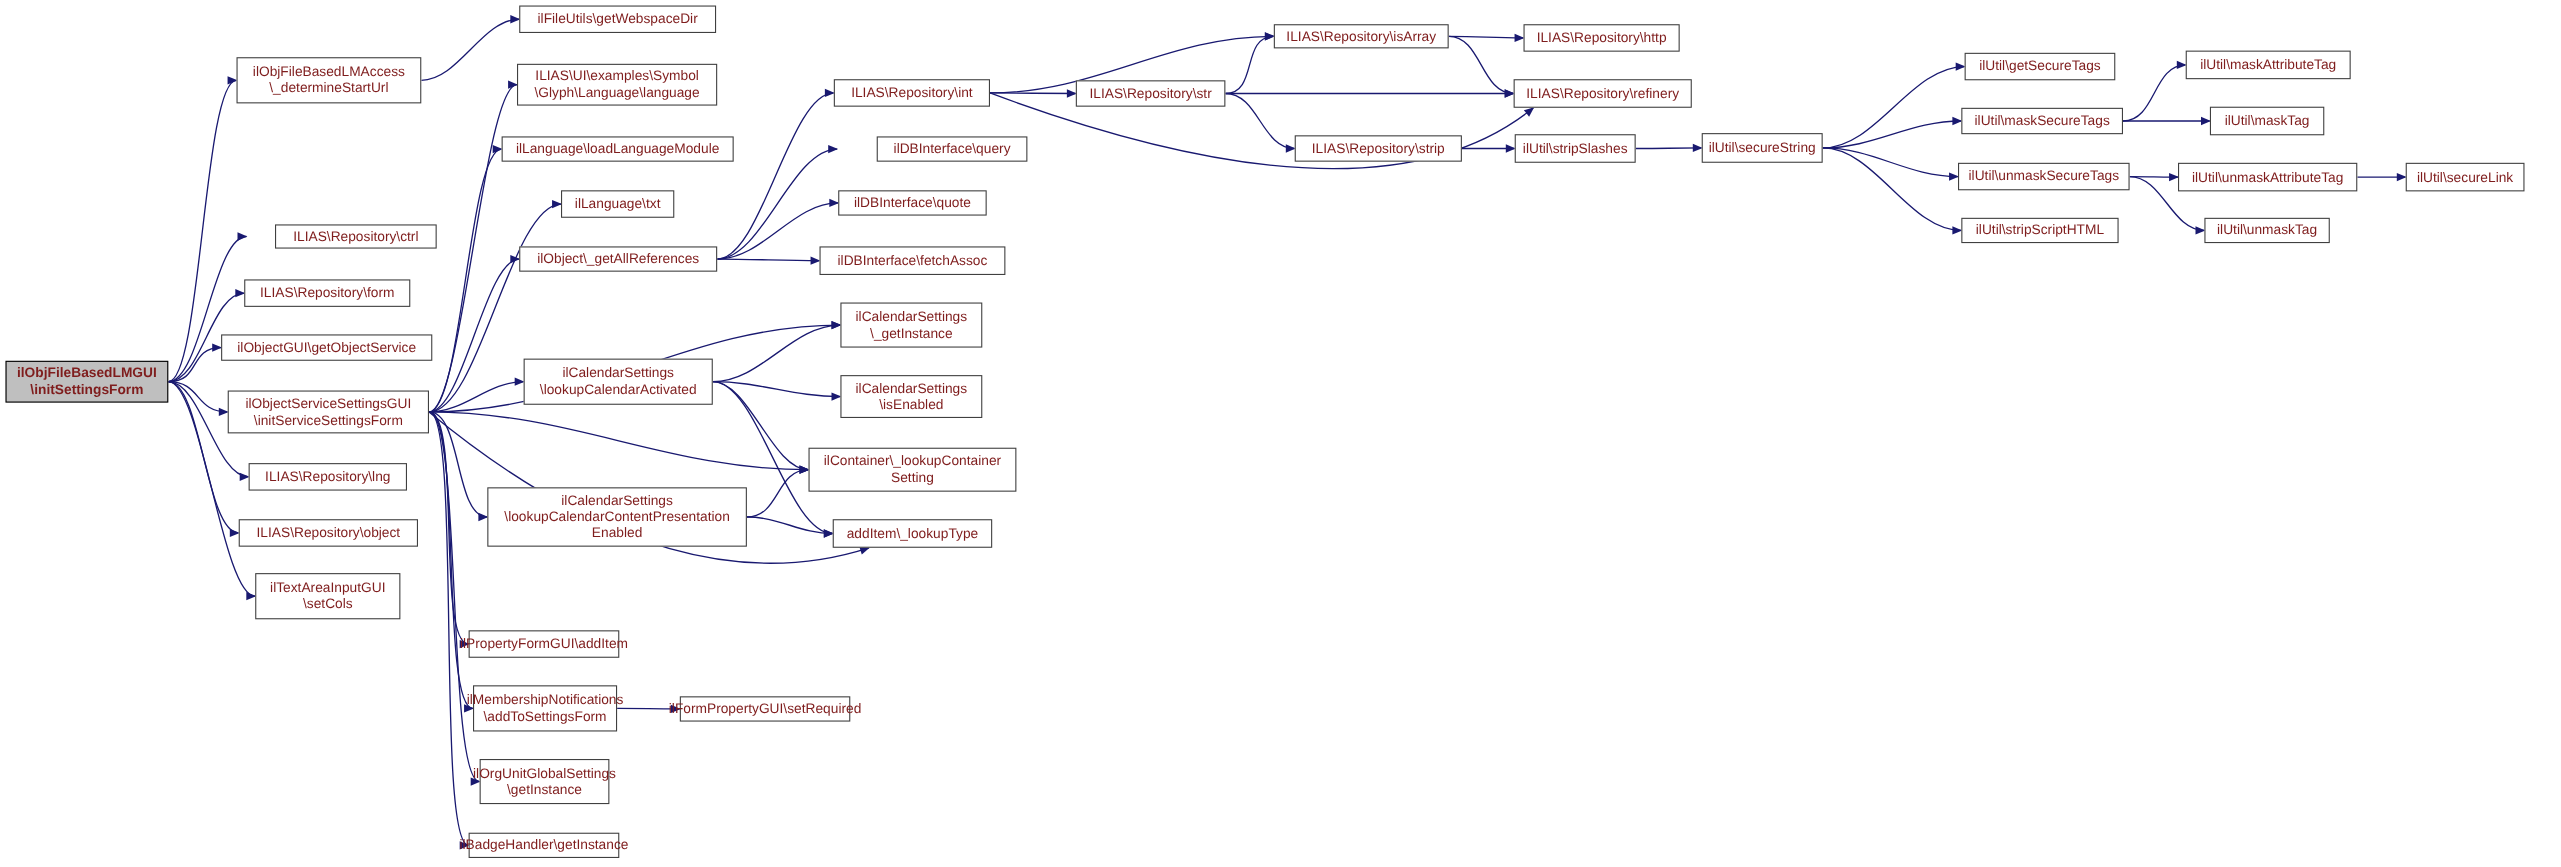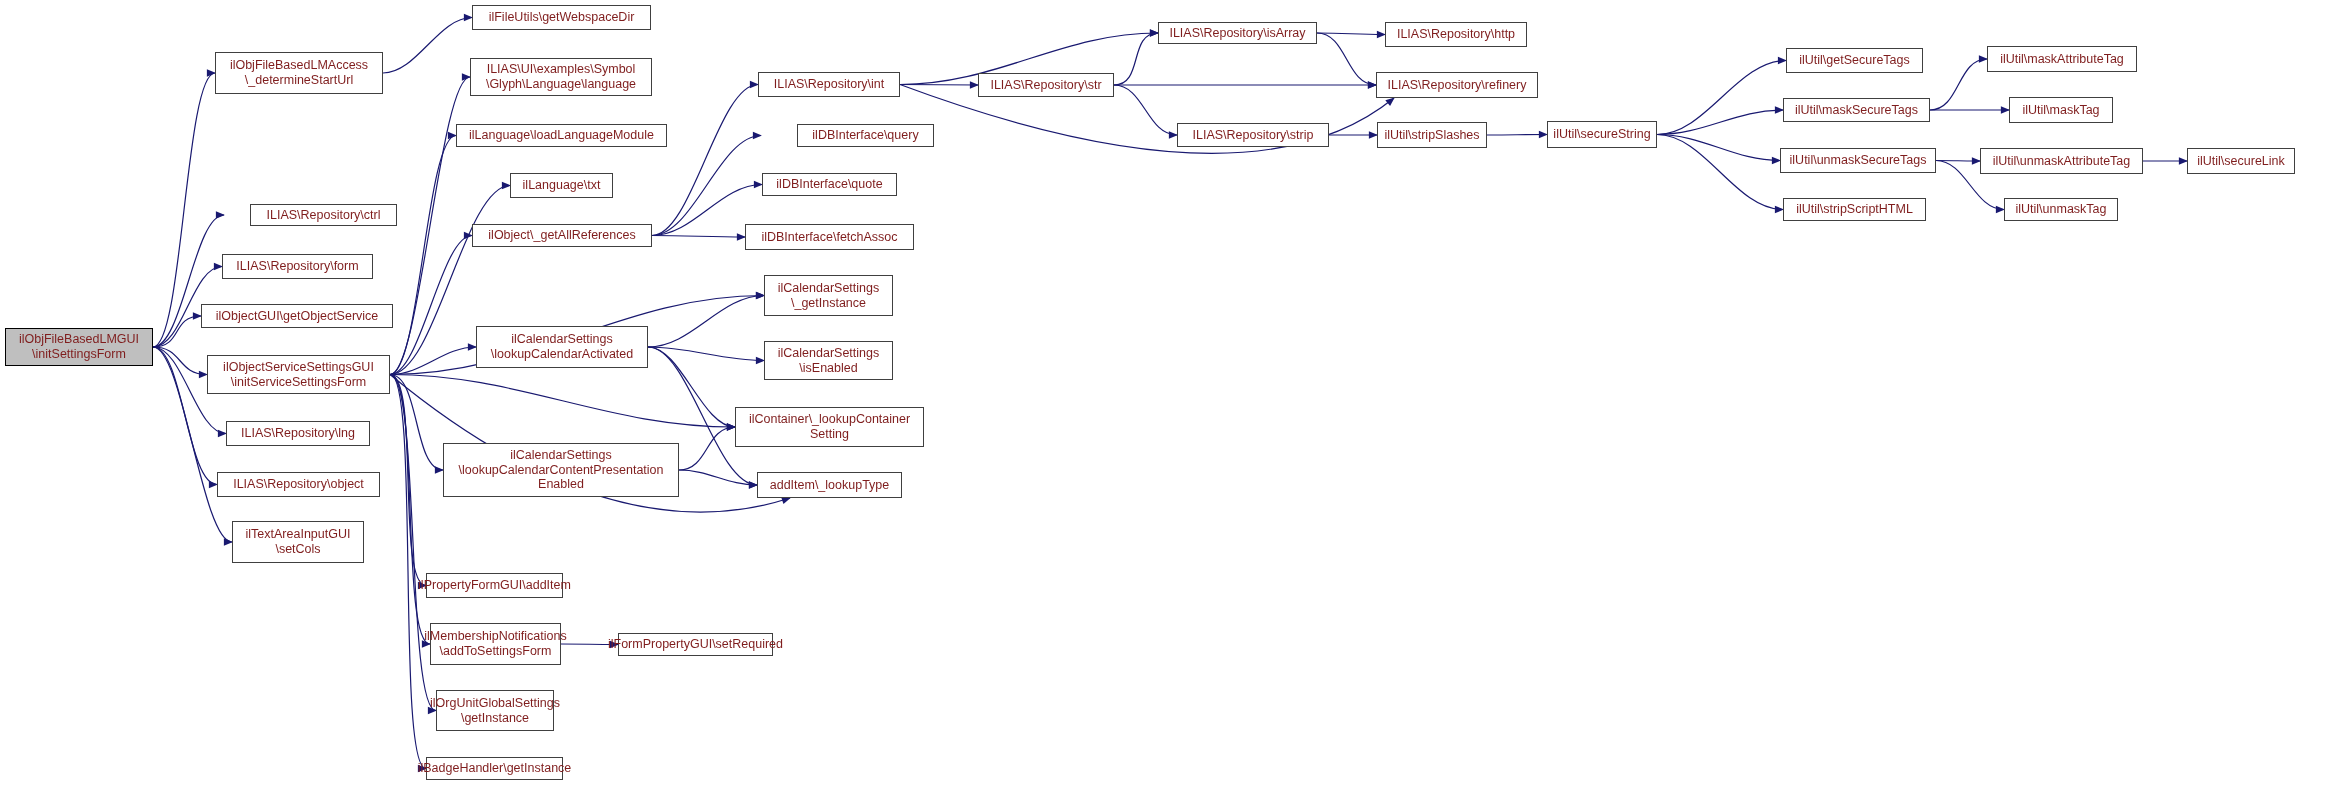--- a/index.html
+++ b/index.html
@@ -87,21 +87,21 @@
         <path d="M1657,134.5 C1703.74,134.5 1733.26,160.5 1780,160.5" class="edge" marker-end="url(#arrow)"></path>
         <path d="M1657,134.5 C1704.88,134.5 1735.12,209.5 1783,209.5" class="edge" marker-end="url(#arrow)"></path>
         <path d="M1930,110 C1960,110 1957,59 1987,59" class="edge" marker-end="url(#arrow)"></path>
         <path d="M1930,110 C1960.02,110 1978.98,110 2009,110" class="edge" marker-end="url(#arrow)"></path>
         <path d="M1936,160.5 C1966,160.5 1950,161 1980,161" class="edge" marker-end="url(#arrow)"></path>
         <path d="M1936,160.5 C1966,160.5 1974,209.5 2004,209.5" class="edge" marker-end="url(#arrow)"></path>
         <path d="M2143,161 C2173,161 2157,161 2187,161" class="edge" marker-end="url(#arrow)"></path>
       </g>
   </svg>
   <div id="nodes">
-      <div class="node root" style="left: 5px; top: 328px; width: 148px; height: 38px;">
+      <div class="node root" style="left: 5px; top: 328px; width: 148px; height: 38px; font-weight: bold;">
         <div class="nl">ilObjFileBasedLMGUI</div>
         <div class="nl">\initSettingsForm</div>
       </div>
       <div class="node" style="left: 215px; top: 52px; width: 168px; height: 42px;">
         <div class="nl">ilObjFileBasedLMAccess</div>
         <div class="nl">\_determineStartUrl</div>
       </div>
       <div class="node" style="left: 224px; top: 204px; width: 147px; height: 22px; margin-left: 26px;">
         <div class="nl">ILIAS\Repository\ctrl</div>
       </div>

